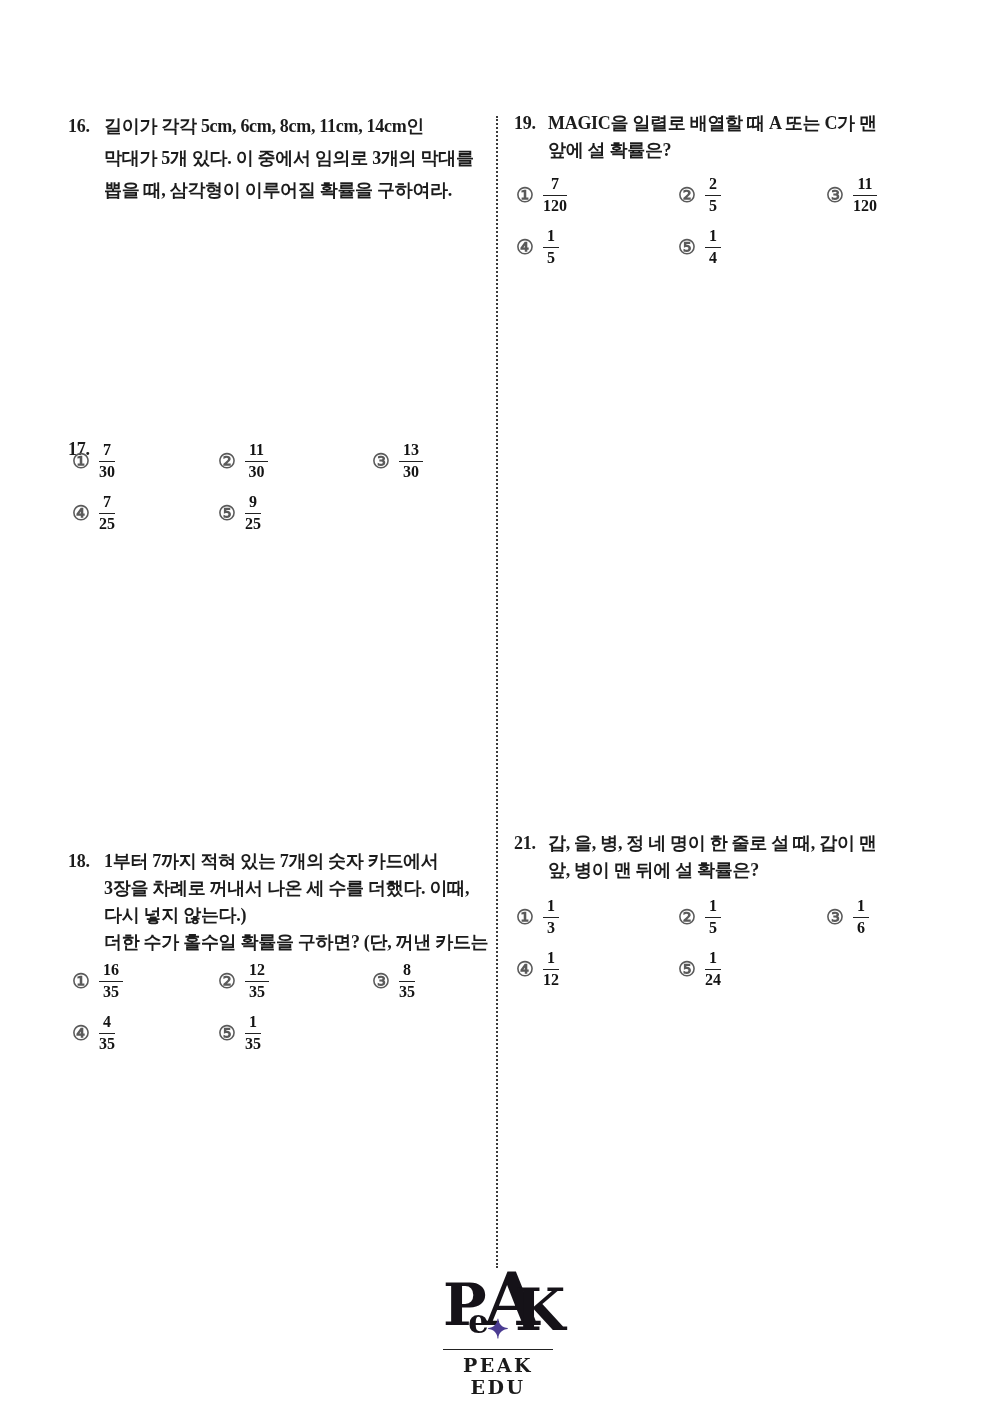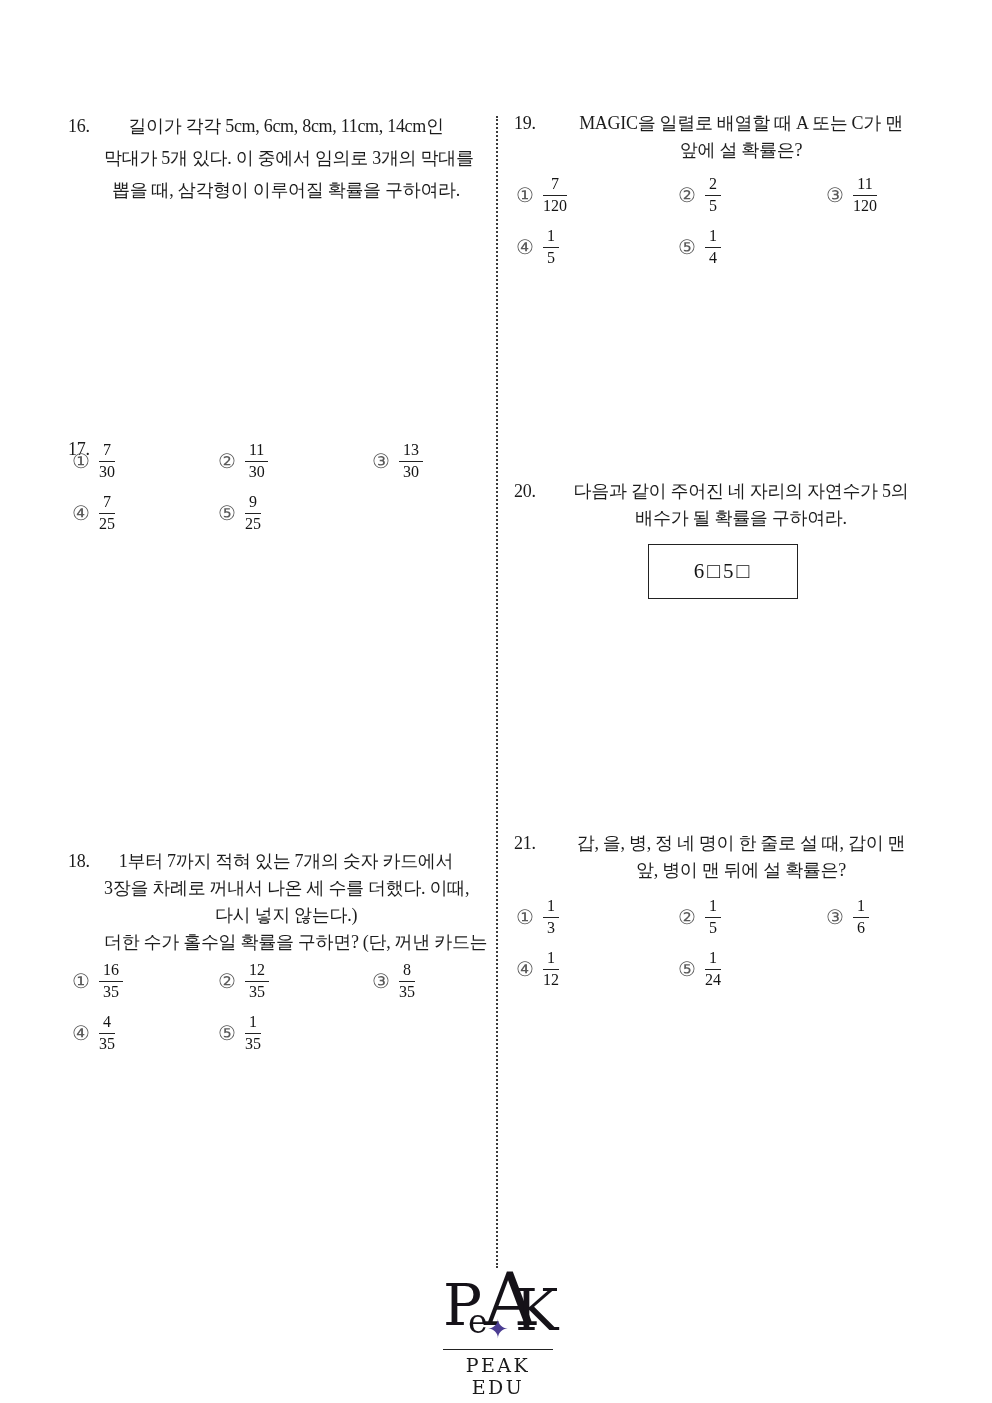--- a/index.html
+++ b/index.html
@@ -4,30 +4,31 @@
 <style>
   * { margin:0; padding:0; box-sizing:border-box; }
   html,body { background:#ffffff; }
   .page {
     position:relative;
     width:992px; height:1403px;
     background:#ffffff;
     font-family:"Liberation Serif","DejaVu Serif",serif;
     color:#1c1c1c;
     overflow:hidden;
+    font-weight:bold;
   }
   .divider {
     position:absolute;
     left:496px; top:116px;
     width:0; height:1152px;
     border-left:2px dotted #3a3a3a;
   }
   .problem { position:absolute; font-size:18px; letter-spacing:-0.3px; }
   .pnum { position:absolute; left:0; top:0; line-height:27px; }
-  .plines { margin-left:36px;text-align:center; }
+  .plines { margin-left:36px; }
   .rc .plines { margin-left:34px; }
   .pline { display:block; white-space:nowrap; line-height:27px; }
   .wide .pline, .wide .pnum { line-height:32px; }
 
   .opts { position:relative; }
   .opt-row { position:relative; height:52px; }
   .opt { position:absolute; top:3px; display:flex; align-items:center; gap:9px; }
   .lc .c0 { left:4px; }  .lc .c1 { left:150px; } .lc .c2 { left:304px; }
   .rc .c0 { left:2px; }  .rc .c1 { left:164px; } .rc .c2 { left:312px; }
   .marker { font-size:20px; color:#5a5a5a; letter-spacing:0; }
@@ -210,30 +211,20 @@
           <span class="marker">⑤</span>
           <span class="frac">
               <span class="num">1</span>
               <span class="den">4</span>
             </span>
         </span>
       </div>
     </div>
   </div>
 
-  <div class="problem rc" style="left:514px; top:478px; width:420px;">
-    <span class="pnum">20.</span>
-    <div class="plines">
-      <span class="pline">다음과 같이 주어진 네 자리의 자연수가 5의</span>
-      <span class="pline">배수가 될 확률을 구하여라.</span>
-    </div>
-    <div class="answer-box">
-      <span>6□5□</span>
-    </div>
-  </div>
 
   <div class="problem rc" style="left:514px; top:830px; width:420px;">
     <span class="pnum">21.</span>
     <div class="plines">
       <span class="pline">갑, 을, 병, 정 네 명이 한 줄로 설 때, 갑이 맨</span>
       <span class="pline">앞, 병이 맨 뒤에 설 확률은?</span>
     </div>
     <div class="opts" style="margin-top:10px;">
       <div class="opt-row">
         <span class="opt c0">

